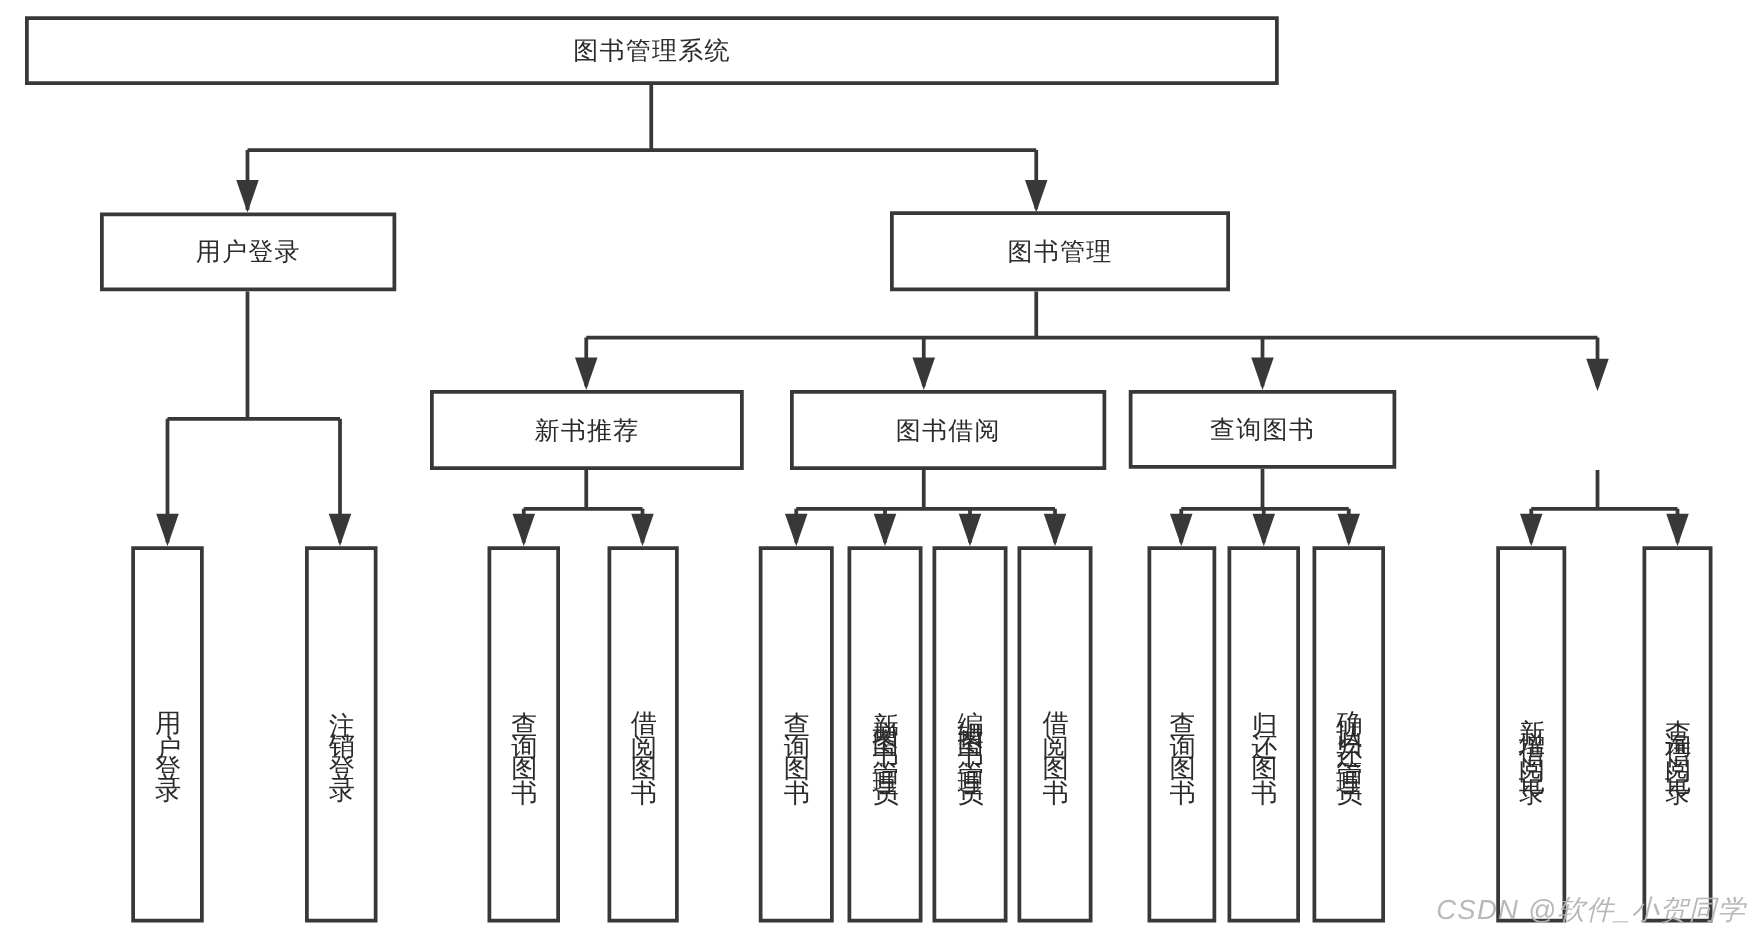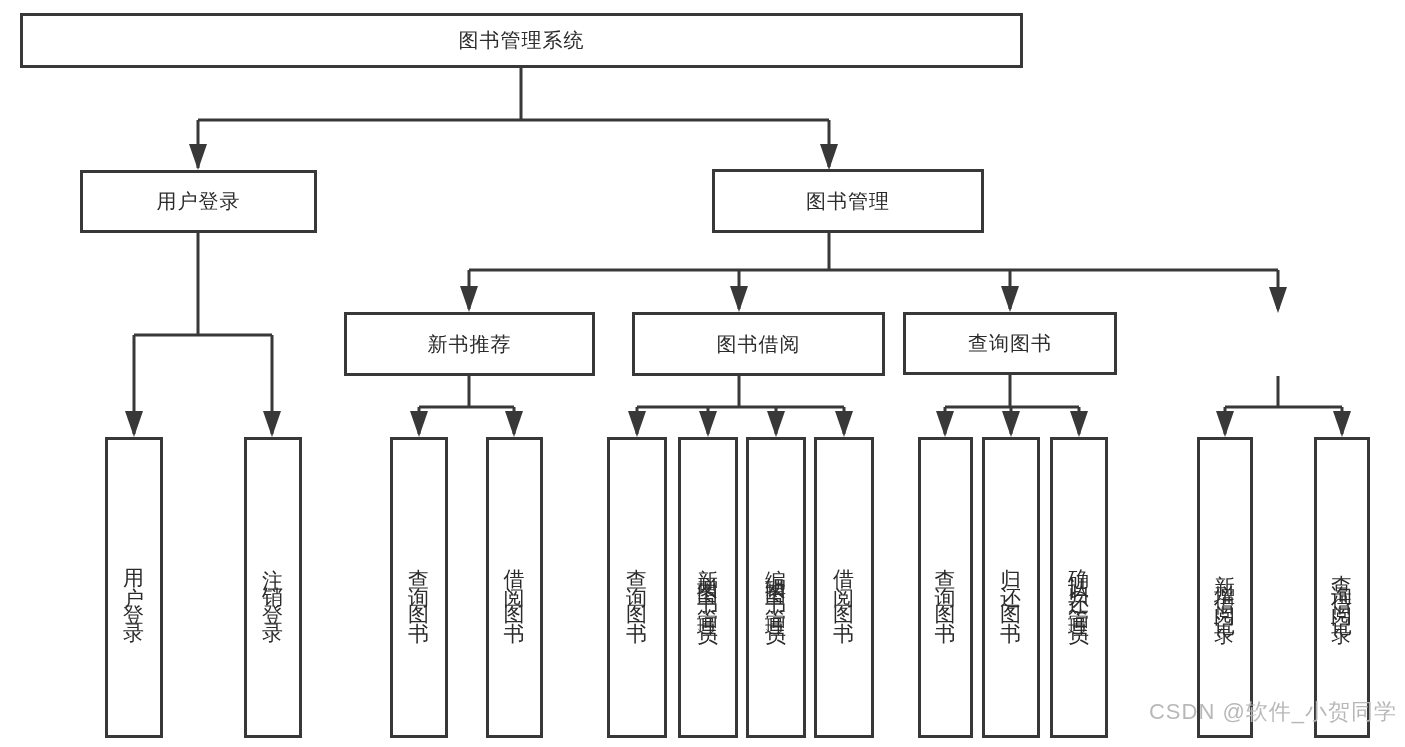--- a/index.html
+++ b/index.html
@@ -48,27 +48,28 @@
     writing-mode: vertical-rl;
     text-orientation: mixed;
     line-height: 1;
   }
   .node.v.s  { letter-spacing: 18px; } 
   .node.v.m  { letter-spacing: 10px; } 
   .node.v.l  { letter-spacing: 8px;  } 
   .watermark {
     position: absolute;
     right: 8px;
-    bottom: 20px;
+    bottom: 4px;
     font-size: 22px;
     color: var(--watermark);
     opacity: 0.95;
     letter-spacing: 1px;
     white-space: nowrap;
     z-index: 5;
+    font-style: italic;
   }
 </style>
 </head>
 <body>
 
 <div class="canvas">
 
   <svg class="connectors" viewBox="0 0 1405 747" xmlns="http://www.w3.org/2000/svg">
     <path class="cl" d="
       M521 68 V120 M198 120 H829 M198 120 V168 M829 120 V167

